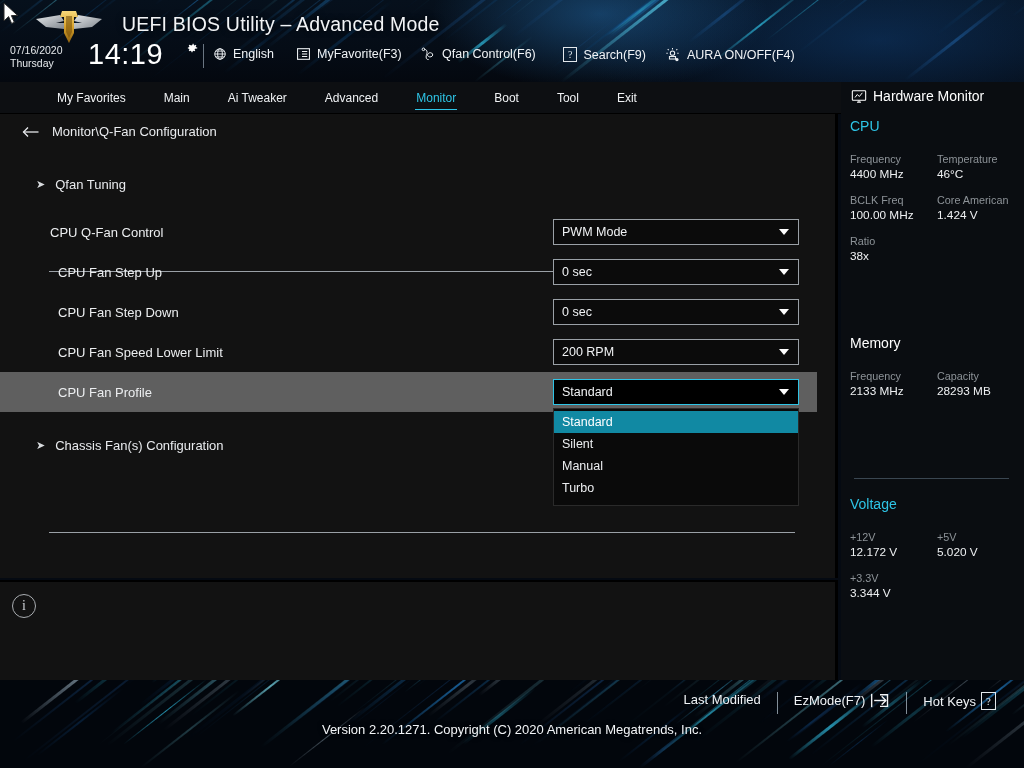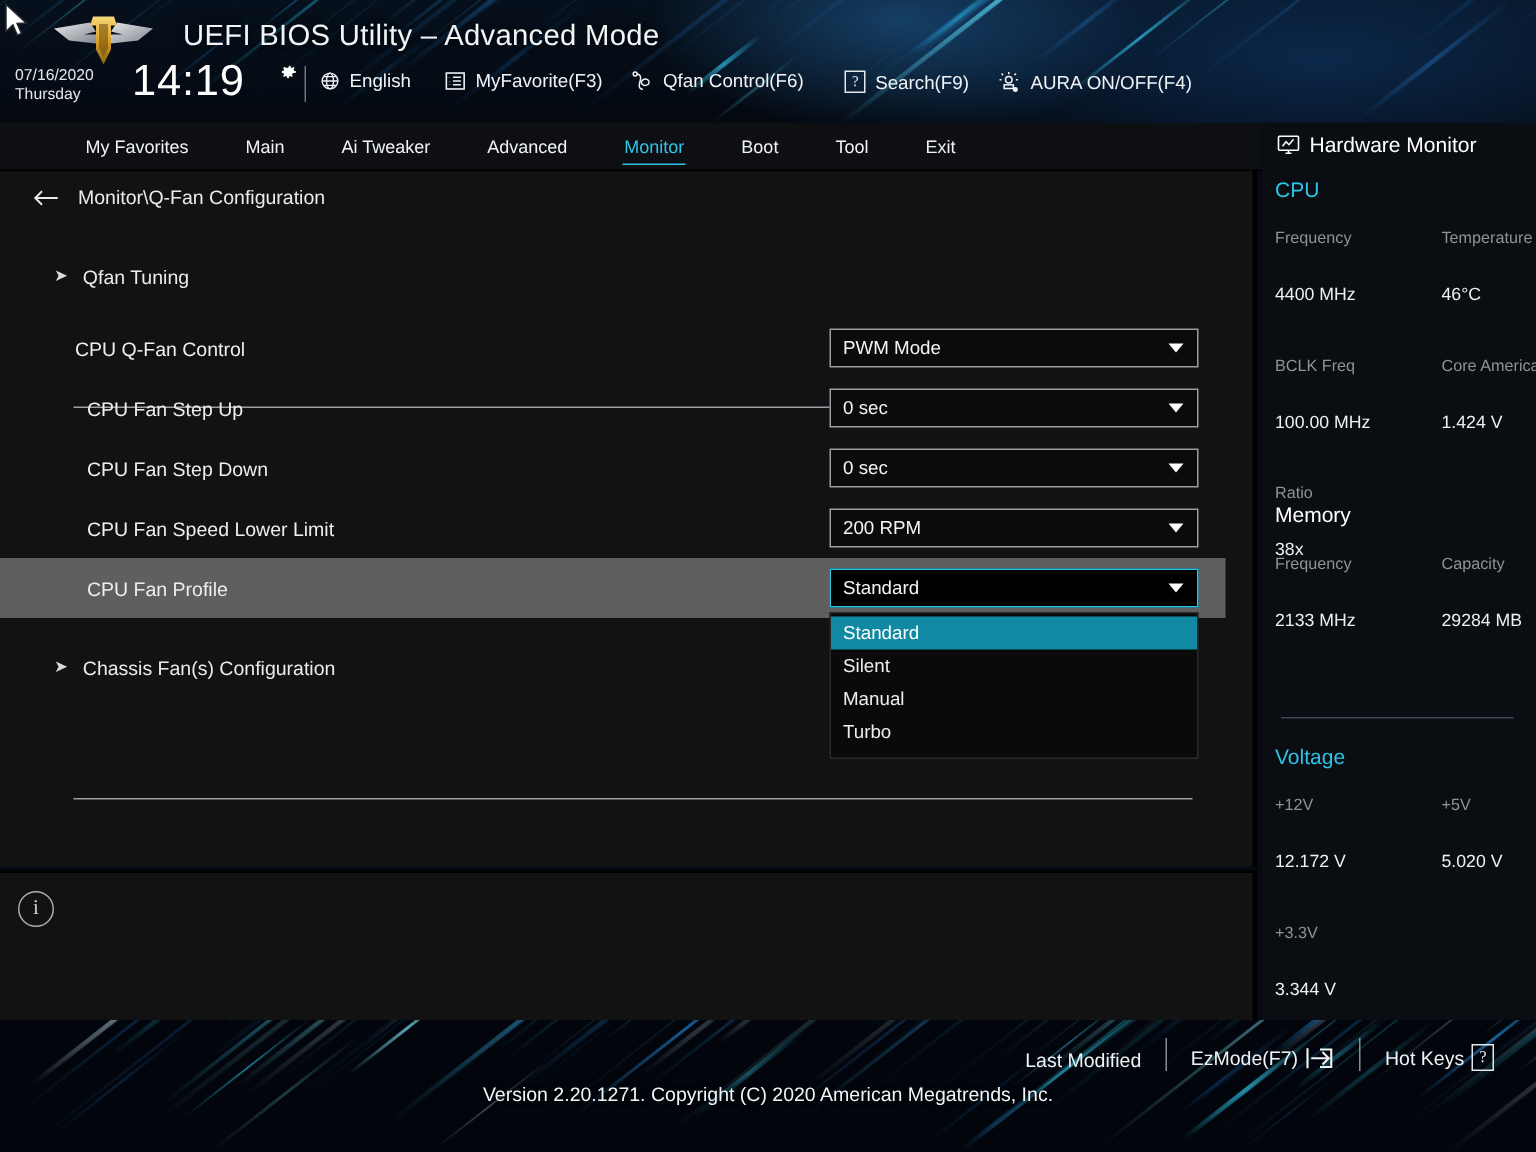--- a/index.html
+++ b/index.html
@@ -218,39 +218,38 @@
   }
   .sb-section {
     position: absolute; left: 9px; width: 165px;
   }
   .sb-title {
     font-size: 14px; color: #2ec4e6; margin-bottom: 12px;
   }
   .sb-grid {
     display: grid; grid-template-columns: 87px 78px;
     row-gap: 2px;
-    gap: 24px;
   }
   .sb-k { font-size: 10.8px; color: #8d9398; padding-top: 7px; }
   .sb-v { font-size: 11.8px; color: #eef0f2; padding-bottom: 4px; }
   .sb-rule {
     position: absolute; left: 13px; width: 155px; height: 1px;
     background: #3a4651;
   }
 
   
   .footer {
     position: absolute; left: 0; top: 680px;
     width: 1024px; height: 88px;
     overflow: hidden;
     background: #02060c;
   }
   .foot-items {
     position: absolute; right: 12px; top: 12px;
-    display: flex; align-items: flex-end;
+    display: flex; align-items: flex-start;
     font-size: 13px; color: #f0f3f6;
   }
   .foot-btn {
     display: flex; align-items: center; gap: 5px;
     padding: 0 16px; white-space: nowrap;
   }
   .foot-div { width: 1px; height: 22px; background: rgba(200,215,228,.65); }
   .key-box {
     border: 1.5px solid #e3e8ec; color: #e3e8ec;
     font-size: 11px; padding: 0 4px; line-height: 16px;
@@ -522,21 +521,21 @@
             <div class="sb-v">38x</div>
             <div></div>
           </div>
         </div>
         <div class="sb-section" style="top: 253px;">
           <div class="sb-title" style="color: #ffffff;">Memory</div>
           <div class="sb-grid">
             <div class="sb-k">Frequency</div>
             <div class="sb-k">Capacity</div>
             <div class="sb-v">2133 MHz</div>
-            <div class="sb-v">29284 MB</div>
+            <div class="sb-v">28293 MB</div>
           </div>
         </div>
         <div class="sb-section" style="top: 414px;">
           <div class="sb-title" style="color: rgb(46, 196, 230);">Voltage</div>
           <div class="sb-grid">
             <div class="sb-k">+12V</div>
             <div class="sb-k">+5V</div>
             <div class="sb-v">12.172 V</div>
             <div class="sb-v">5.020 V</div>
             <div class="sb-k">+3.3V</div>

